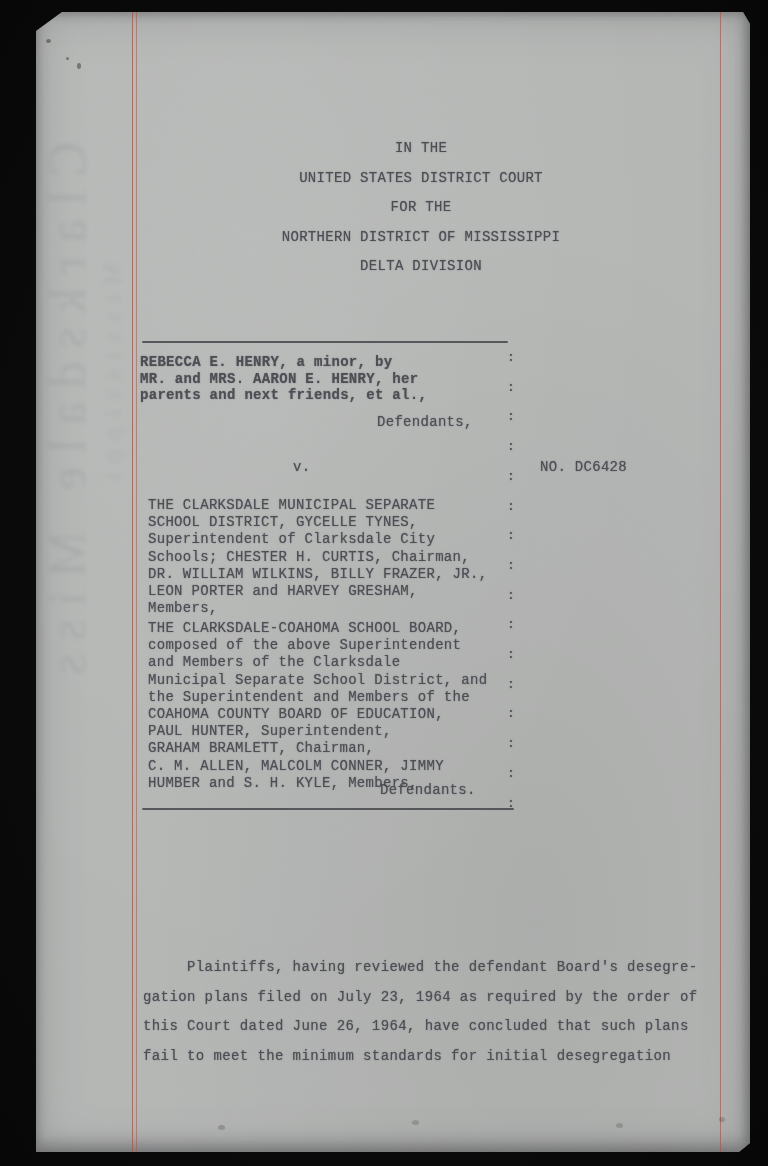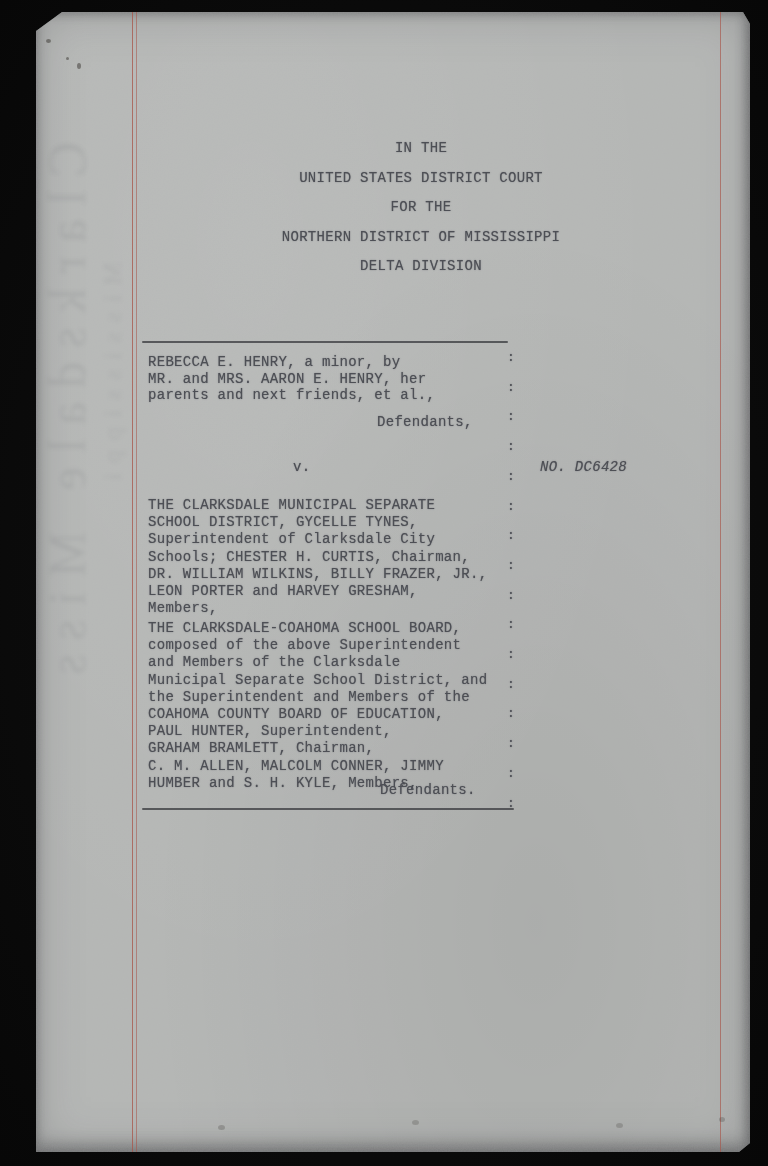--- a/index.html
+++ b/index.html
@@ -74,24 +74,24 @@
     border-radius: 1px;
   }
   .rule-top { left: 106px; top: 329px; width: 366px; }
   .rule-bottom { left: 106px; top: 796px; width: 372px; }
   .colon-col {
     left: 471px;
     top: 331px;
     line-height: 29.7px;
     font-size: 13px;
   }
-  .plaintiffs-block { left: 112px; top: 342px; line-height: 16.5px; }
+  .plaintiffs-block { left: 104px; top: 342px; line-height: 16.5px; font-weight: bold; }
   .plaintiffs-label { left: 341px; top: 402px; }
   .versus { left: 257px; top: 447px; }
-  .case-number { left: 504px; top: 447px; font-style: italic; }
+  .case-number { left: 504px; top: 447px; }
   .def-block-1 { left: 112px; top: 485px; line-height: 17.2px; }
   .def-block-2 { left: 112px; top: 608px; line-height: 17.2px; }
   .defendants-label { left: 344px; top: 770px; }
   .doc-title {
     left: 112px;
     top: 853px;
     width: 546px;
     line-height: 15.5px;
     text-align: center;
   }
@@ -207,20 +207,24 @@
 Schools; CHESTER H. CURTIS, Chairman,
 DR. WILLIAM WILKINS, BILLY FRAZER, JR.,
 LEON PORTER and HARVEY GRESHAM,
 Members,</div>
 
   <div class="tw defendants-label">Defendants.</div>
 
   <div class="caption-rule rule-bottom"></div>
 
 
+  <div class="tw body-par">     Plaintiffs, having reviewed the defendant Board's desegre-
+gation plans filed on July 23, 1964 as required by the order of
+this Court dated June 26, 1964, have concluded that such plans
+fail to meet the minimum standards for initial desegregation</div>
 
   <div class="speck" style="left:10px; top:27px; width:5px; height:4px;"></div>
   <div class="speck" style="left:30px; top:45px; width:3px; height:3px;"></div>
   <div class="speck" style="left:41px; top:51px; width:4px; height:6px;"></div>
   <div class="speck" style="left:182px; top:1113px; width:7px; height:5px; opacity:.5;"></div>
   <div class="speck" style="left:376px; top:1108px; width:7px; height:5px; opacity:.45;"></div>
   <div class="speck" style="left:580px; top:1111px; width:7px; height:5px; opacity:.45;"></div>
   <div class="speck" style="left:683px; top:1105px; width:6px; height:5px; opacity:.5;"></div>
 
 </div>

